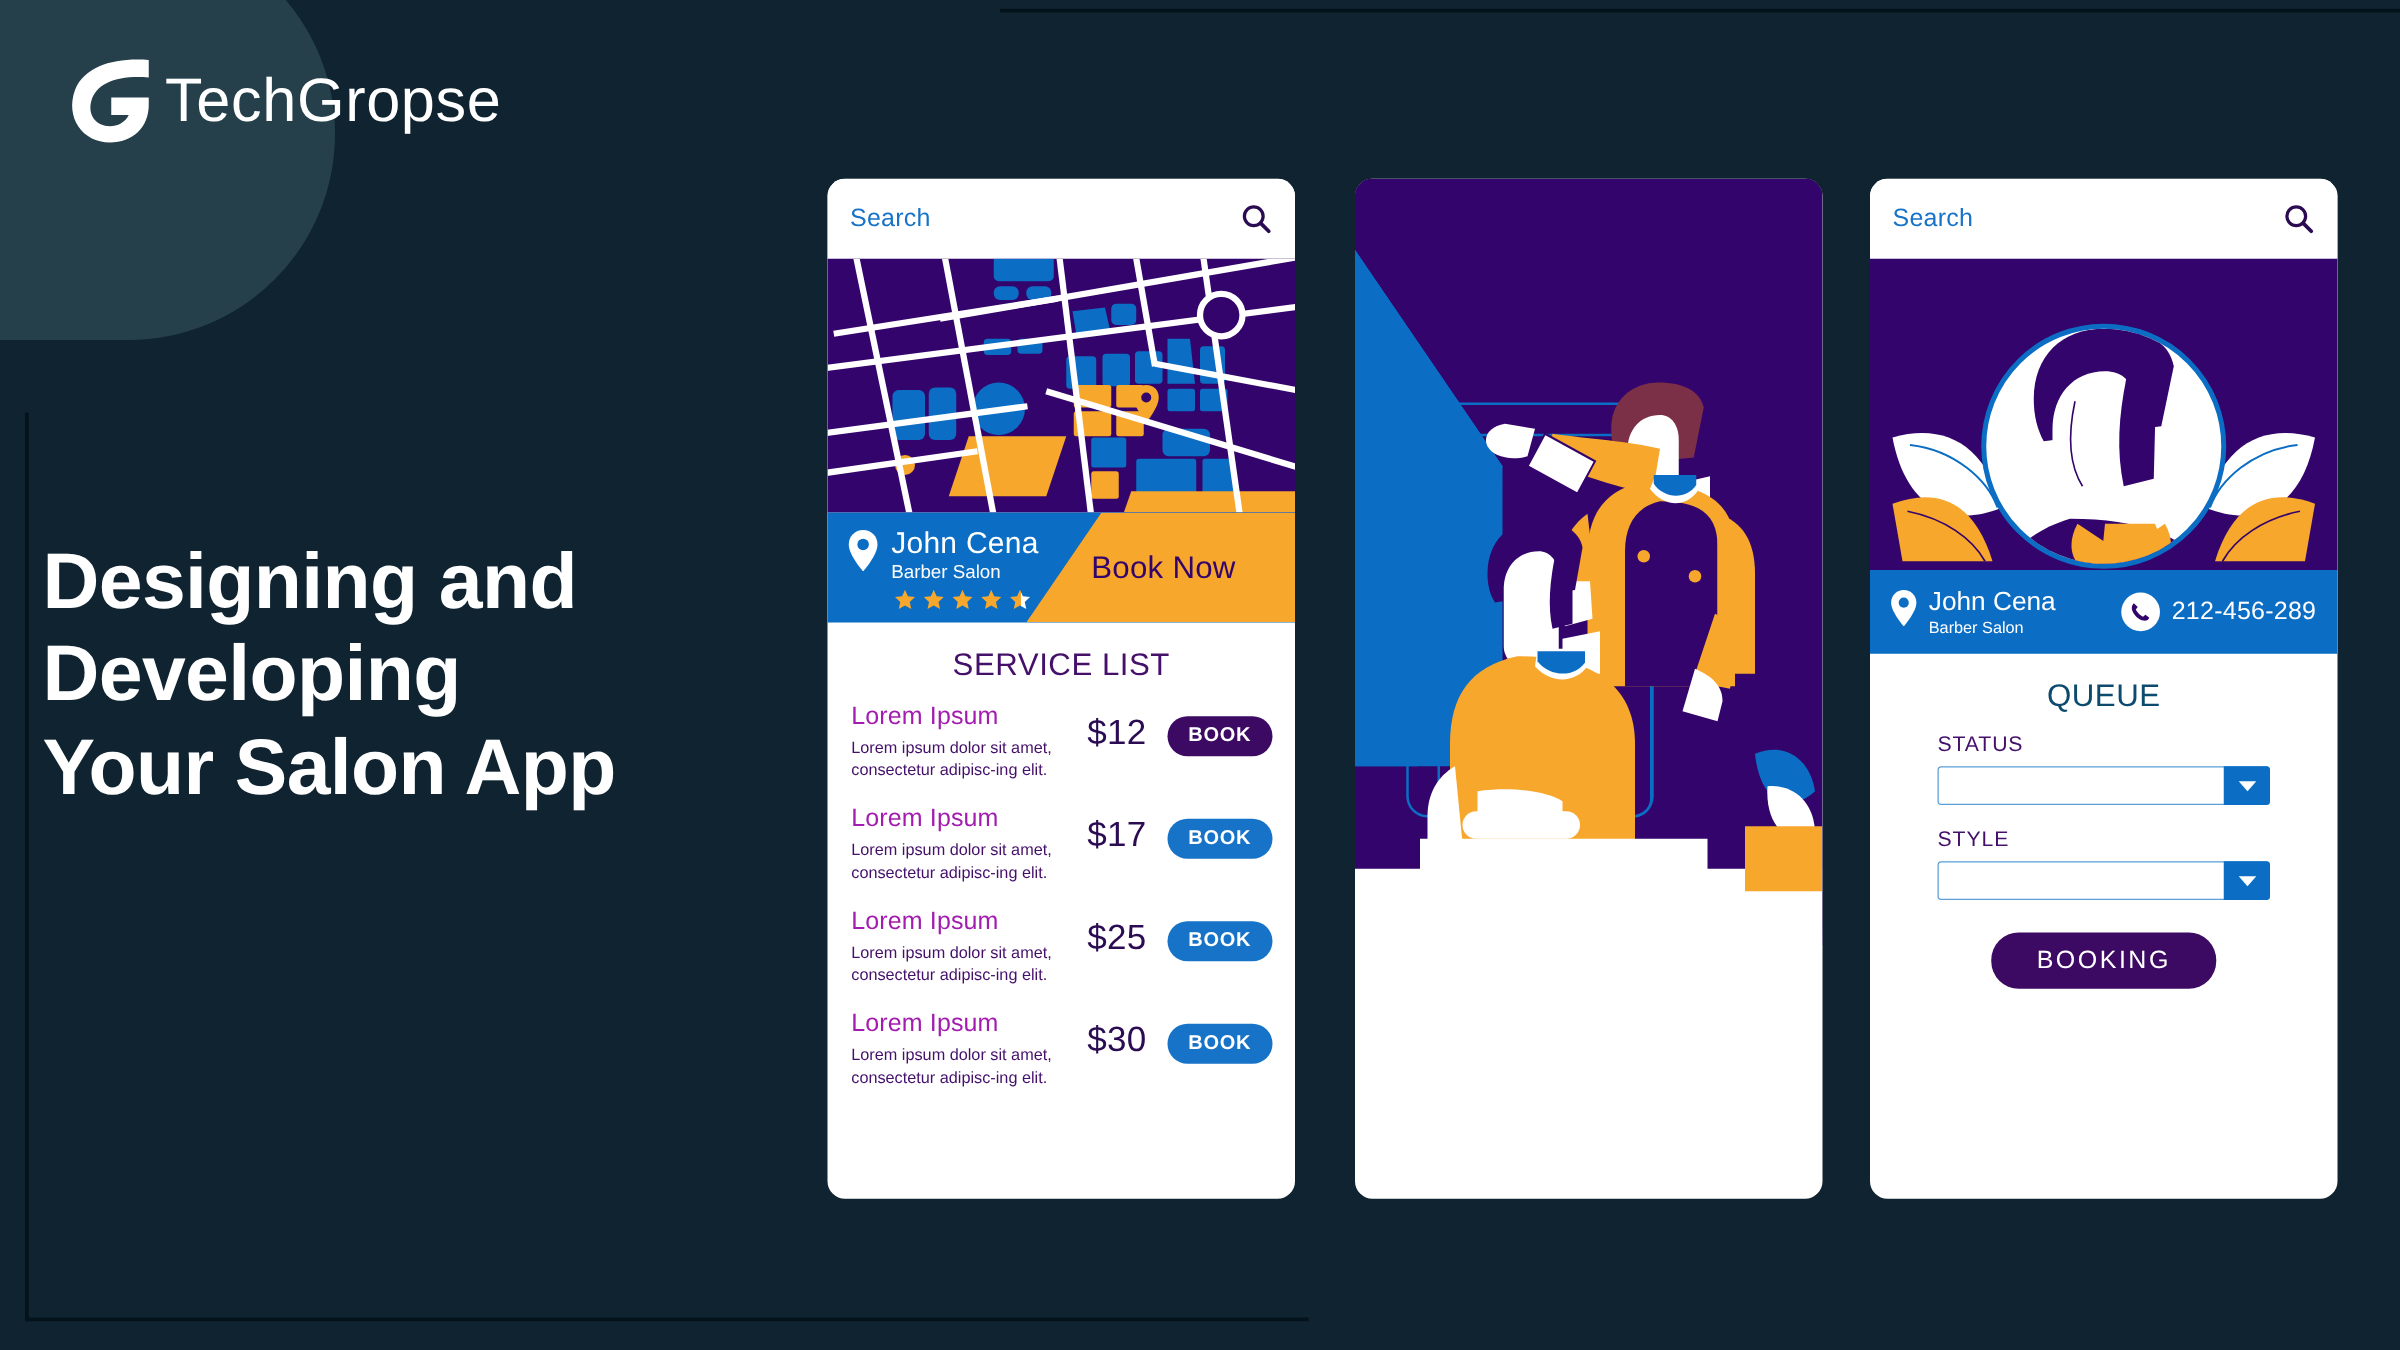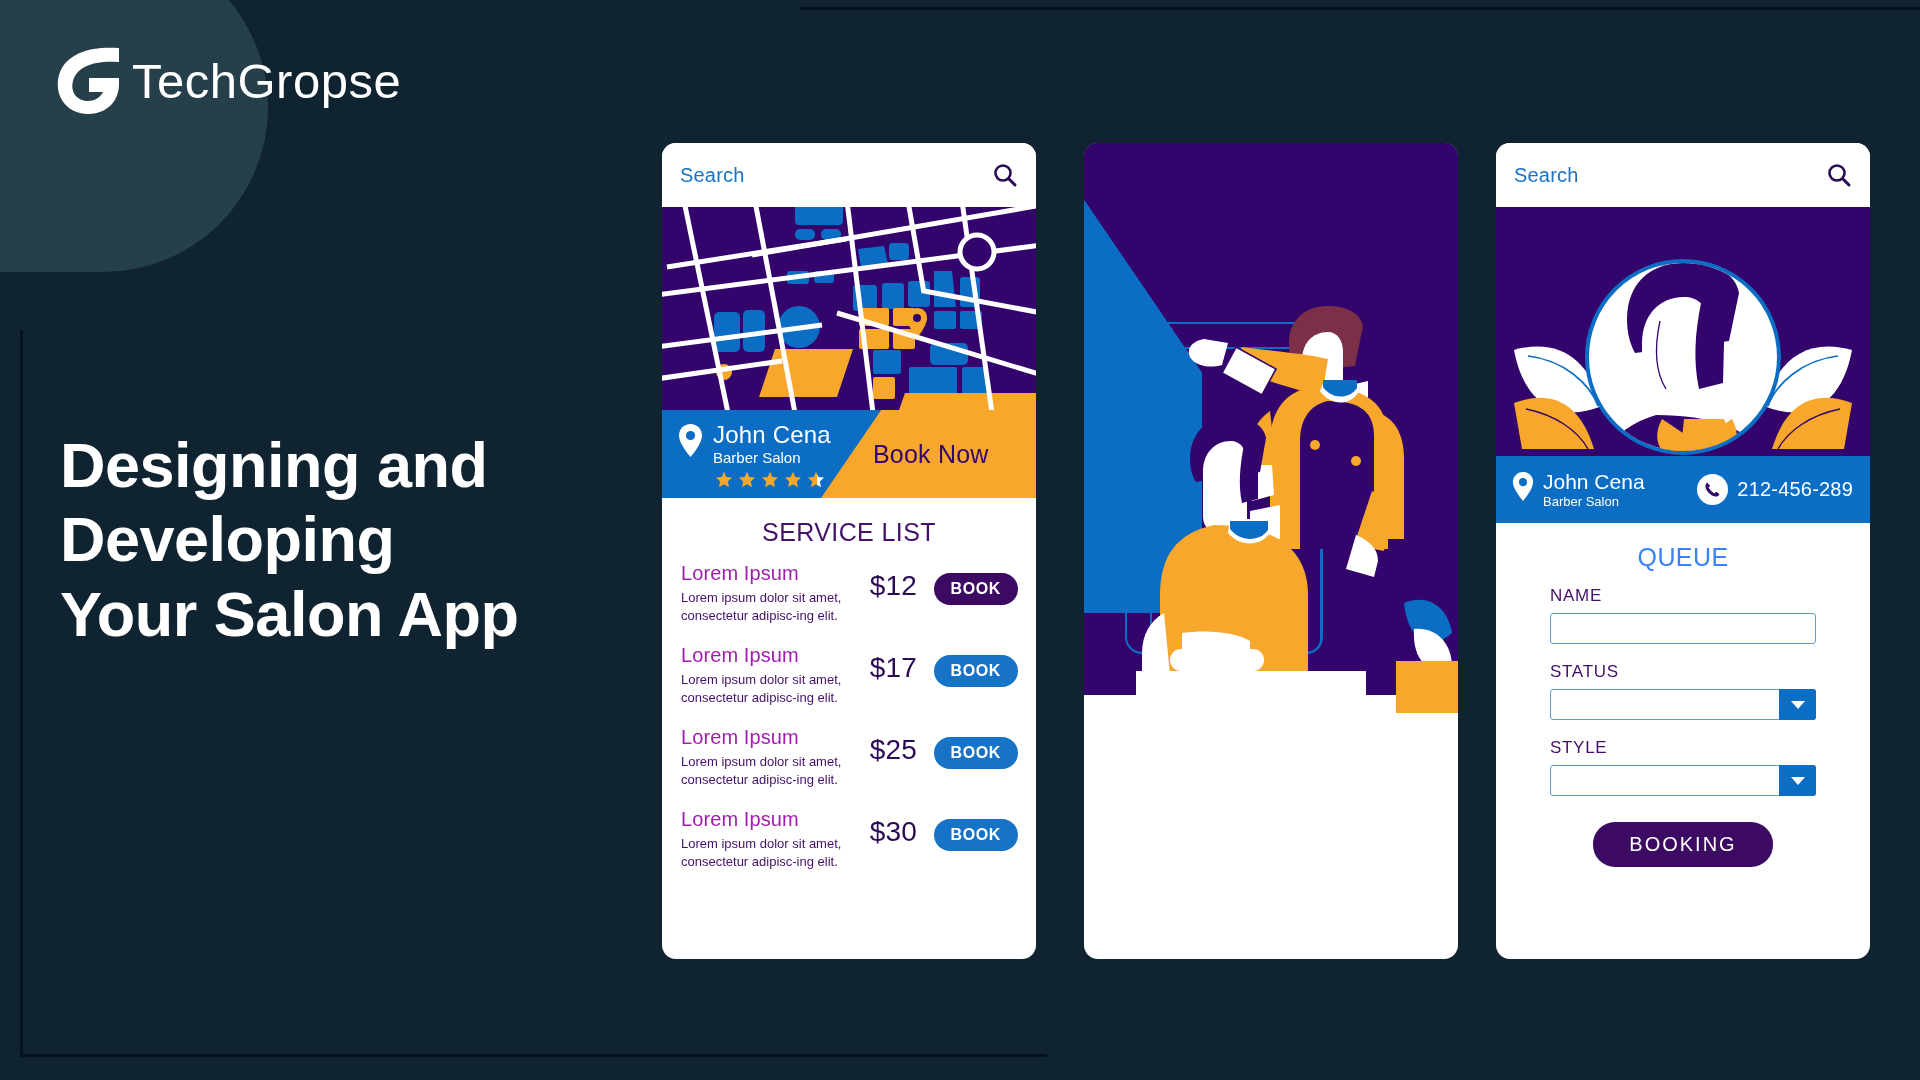--- a/index.html
+++ b/index.html
@@ -51,21 +51,21 @@
   .logo-word {
     color:#ffffff;
     font-size:49px;
     font-weight:400;
     letter-spacing:.5px;
     font-family:"Liberation Sans", sans-serif;
   }
 
   
   .headline {
-    position:absolute; left:60px; top:428px;
+    position:absolute; left:34px; top:428px;
     width:600px;
     color:#ffffff;
     font-size:63px;
     line-height:1.18;
     font-weight:700;
     letter-spacing:-.5px;
   }
   .headline span { display:block; }
 
   
@@ -174,21 +174,21 @@
   .i3-name { color:#fff; font-size:21px; line-height:1.1; }
   .i3-sub { color:#fff; font-size:13px; margin-top:1px; }
   .i3-right { display:flex; align-items:center; gap:9px; }
   .phone-circ {
     width:31px; height:31px; border-radius:50%;
     background:#fff; display:flex; align-items:center; justify-content:center;
   }
   .i3-num { color:#fff; font-size:20px; letter-spacing:.2px; }
 
   .queue-title {
-    text-align:center; color:#3b82f6;
+    text-align:center; color:#0c4a6e;
     font-size:25px; padding:20px 0 14px; letter-spacing:.4px;
   }
   .fgroup { padding:0 54px; margin-bottom:18px; }
   .flabel { color:#44106a; font-size:17px; letter-spacing:.7px; margin-bottom:7px; }
   .fin {
     width:100%; height:31px;
     border:1px solid #5a9fd8; border-radius:3px;
     background:#fff;
     font-family:"Liberation Sans", sans-serif;
     font-size:15px; padding:0 8px; color:#33046b;
@@ -525,21 +525,20 @@
             <path d="M4 2 C2 4 1 7 3 11 C5 15 9 19 14 20 C17 20.6 19 19 20 17 L16 14 L13.5 16 C11 15 7 11 6 8.5 L8 6 Z" fill="#33046b"></path>
           </svg>
         </span>
         <span class="i3-num">212-456-289</span>
       </div>
     </div>
 
     <div class="queue-title">QUEUE</div>
 
     <div id="queue-fields">
-        <div class="fgroup"><div class="flabel">NAME</div><input class="fin" type="text" style=""></div>
         <div class="fgroup">
           <div class="flabel">STATUS</div>
           <div class="fsel">
             <div class="box"></div>
             <div class="arrow">
               <i></i>
             </div>
           </div>
         </div>
         <div class="fgroup">

